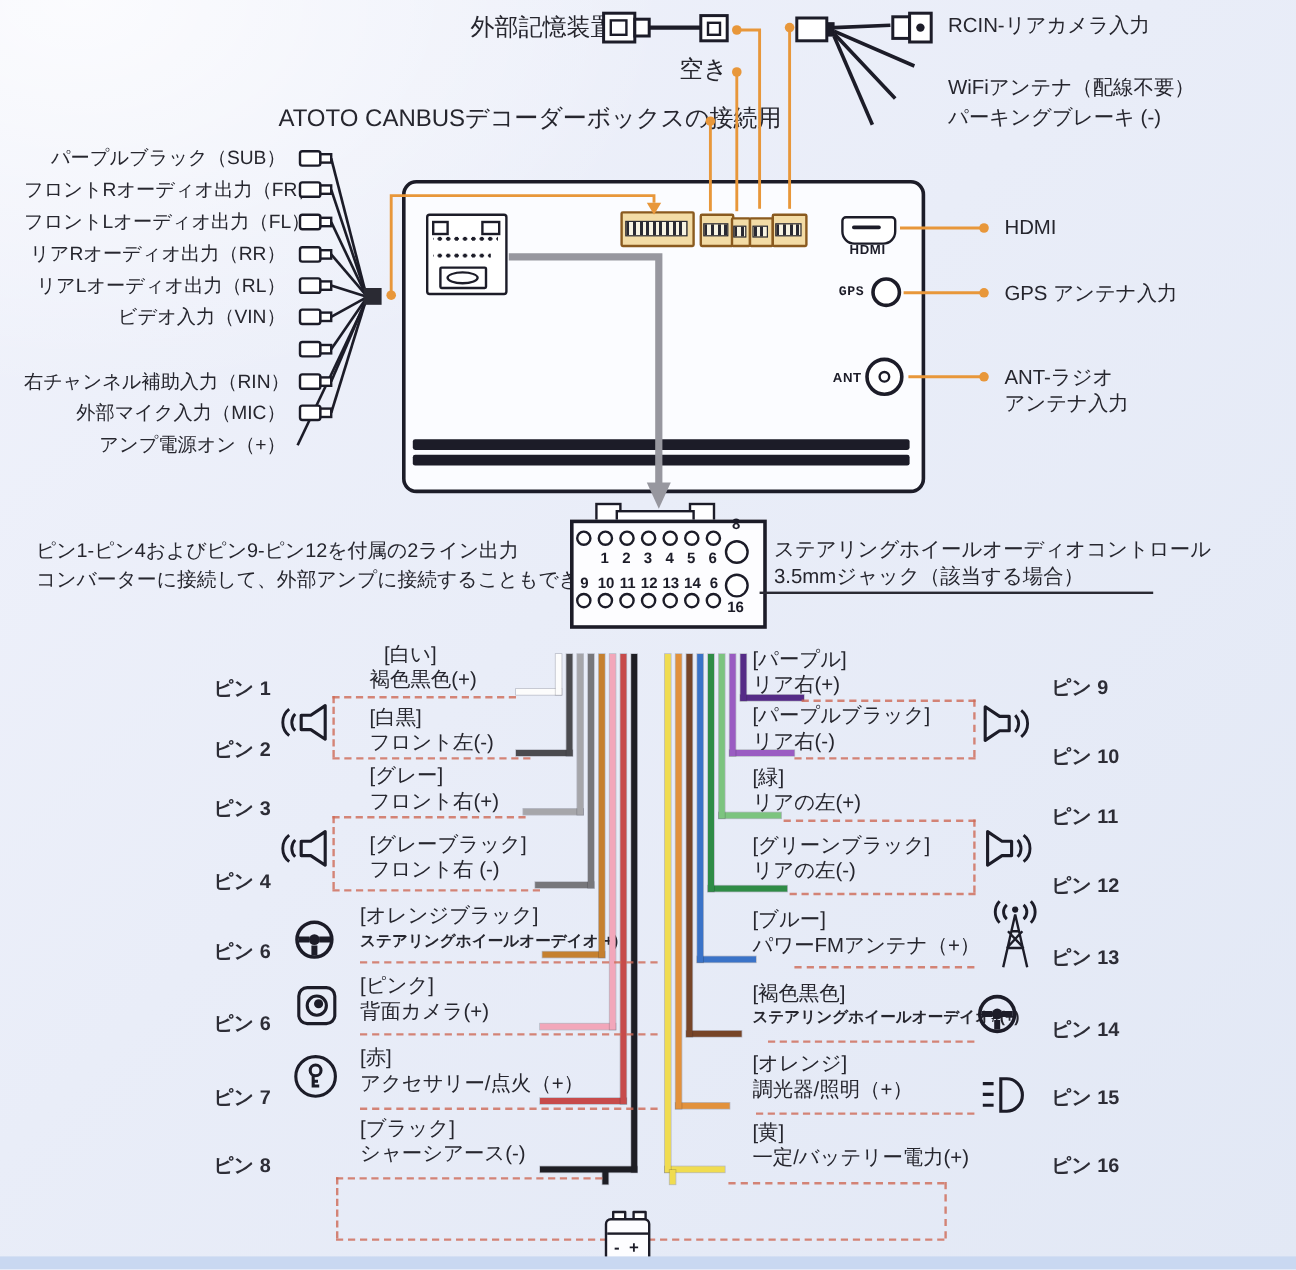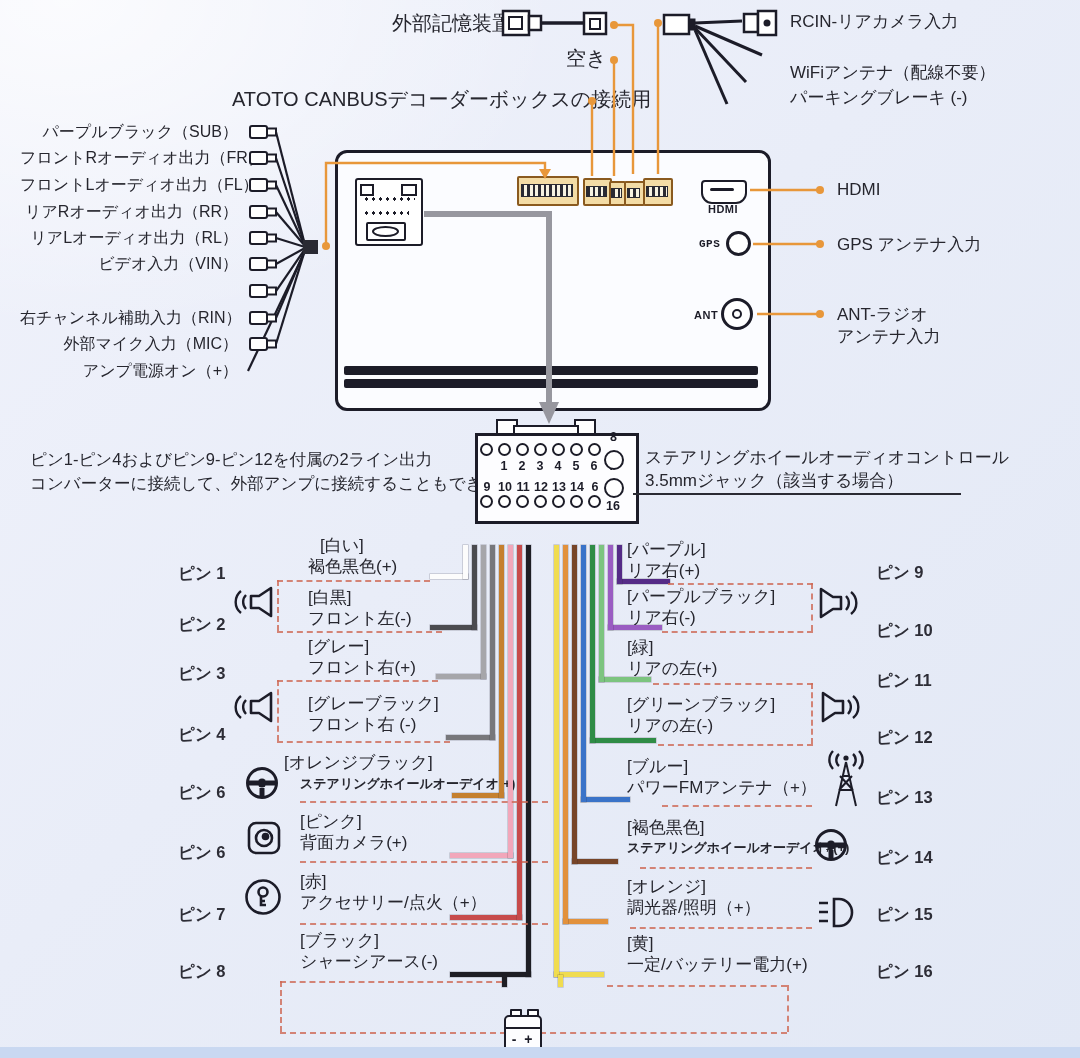--- a/index.html
+++ b/index.html
@@ -122,21 +122,21 @@
   <div class="pin-label" style="left:178px;top:614px">ピン 2</div>
   <div class="t" style="left:308px;top:588px">[白黒]</div>
   <div class="t" style="left:308px;top:609px">フロント左(-)</div>
   <div class="pin-label" style="left:178px;top:663px">ピン 3</div>
   <div class="t" style="left:308px;top:637px">[グレー]</div>
   <div class="t" style="left:308px;top:658px">フロント右(+)</div>
   <div class="pin-label" style="left:178px;top:724px">ピン 4</div>
   <div class="t" style="left:308px;top:694px">[グレーブラック]</div>
   <div class="t" style="left:308px;top:715px">フロント右 (-)</div>
   <div class="pin-label" style="left:178px;top:782px">ピン 6</div>
-  <div class="t" style="left:284px;top:753px">[オレンジブラック]</div>
+  <div class="t" style="left:300px;top:753px">[オレンジブラック]</div>
   <div class="t sm" style="left:300px;top:777px">ステアリングホイールオーデイオ(+)</div>
   <div class="pin-label" style="left:178px;top:842px">ピン 6</div>
   <div class="t" style="left:300px;top:812px">[ピンク]</div>
   <div class="t" style="left:300px;top:833px">背面カメラ(+)</div>
   <div class="pin-label" style="left:178px;top:904px">ピン 7</div>
   <div class="t" style="left:300px;top:872px">[赤]</div>
   <div class="t" style="left:300px;top:893px">アクセサリー/点火（+）</div>
   <div class="pin-label" style="left:178px;top:961px">ピン 8</div>
   <div class="t" style="left:300px;top:931px">[ブラック]</div>
   <div class="t" style="left:300px;top:952px">シャーシアース(-)</div>

